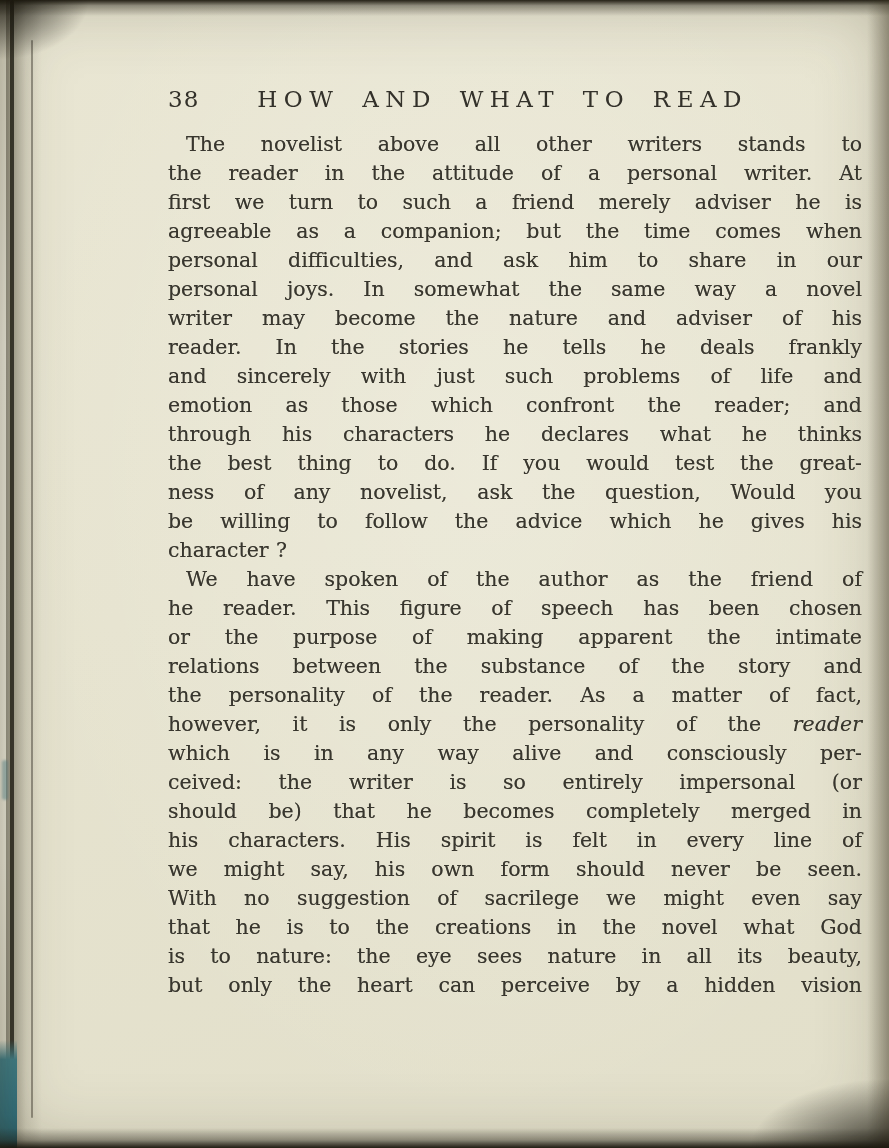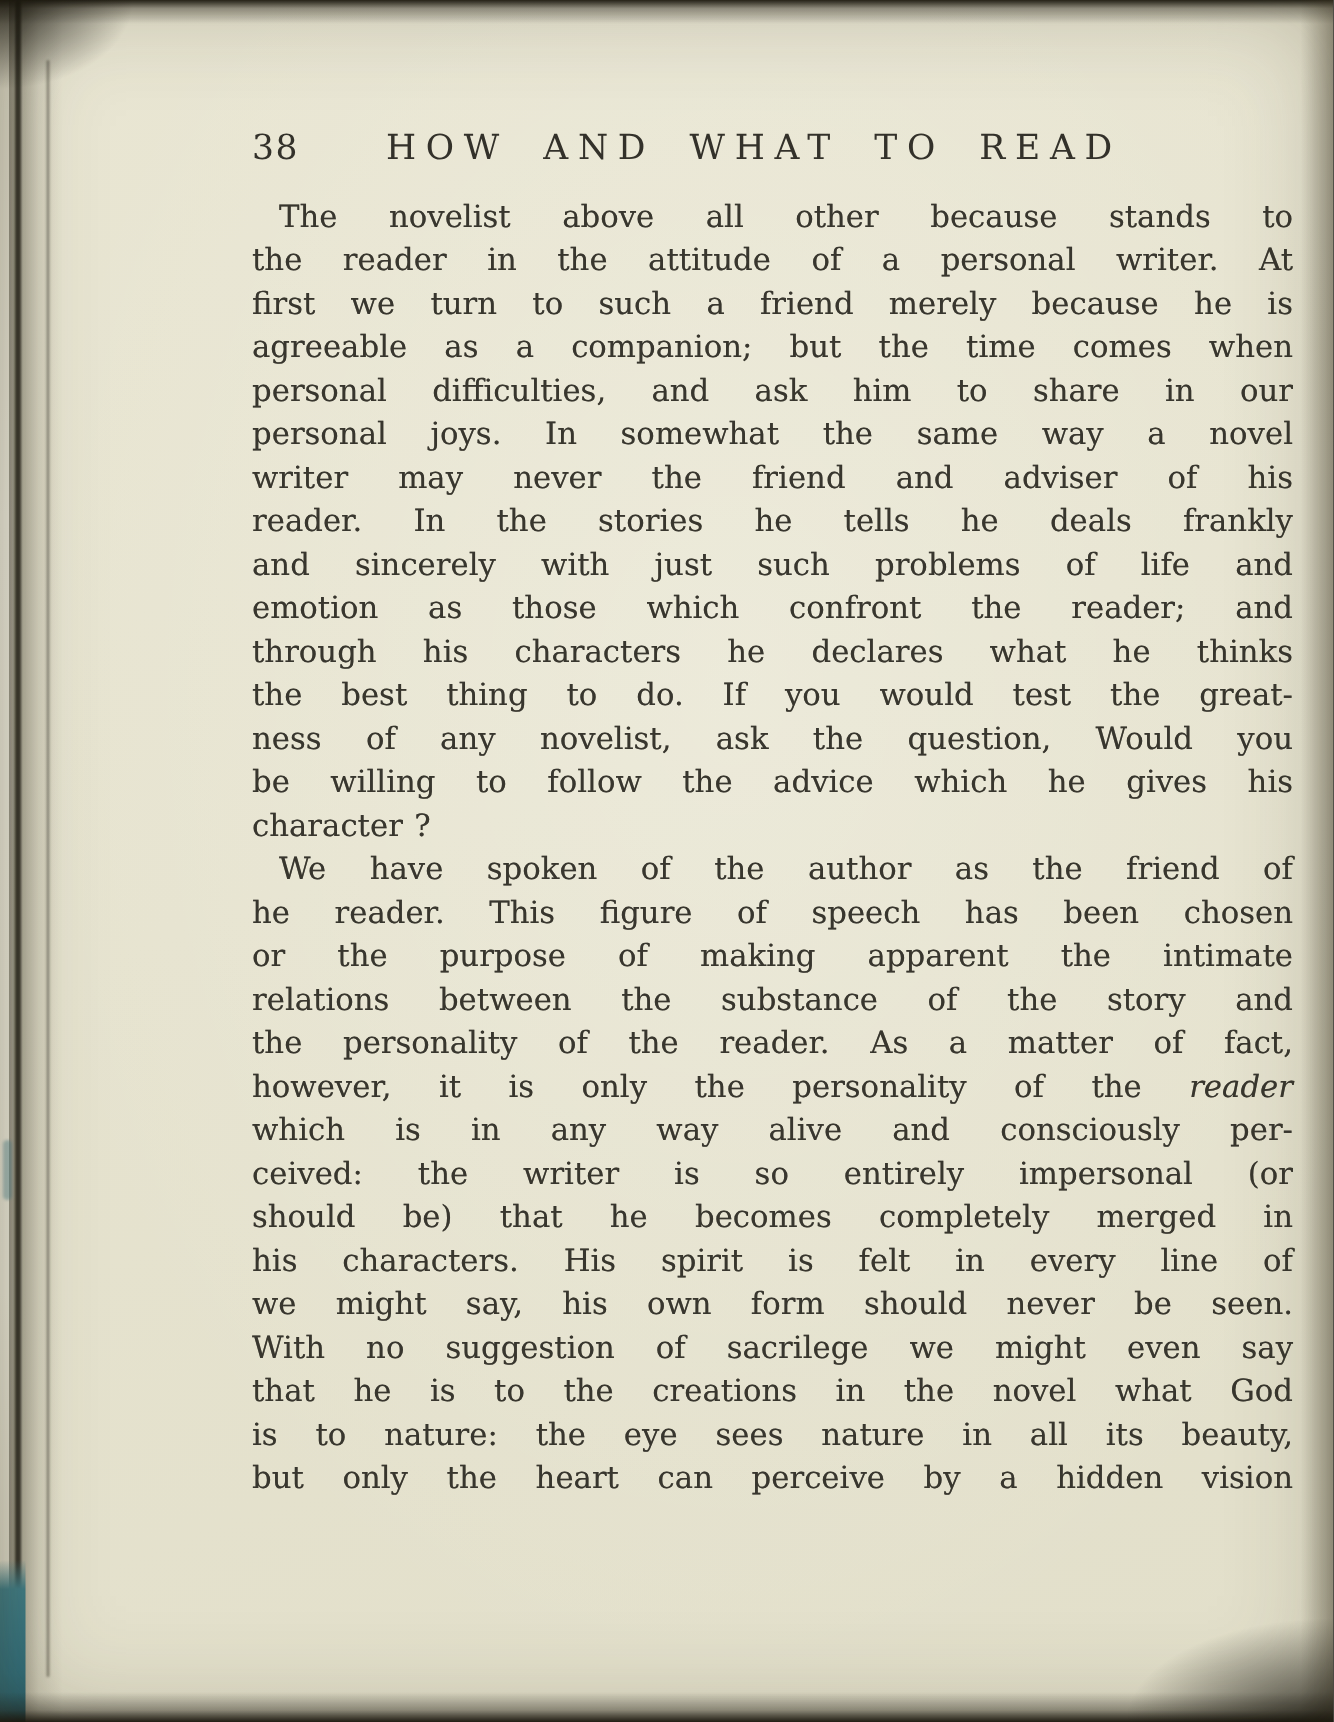--- a/index.html
+++ b/index.html
@@ -127,27 +127,27 @@
 
 <div class="scan">
 
   <div class="page">
     <div class="header">
       <span class="pagenum">38</span>
       <span class="title">HOW AND WHAT TO READ</span>
     </div>
     <div class="text" id="text-block">
         <div class="paragraph">
-          <div class="line indent">The novelist above all other because stands to</div>
+          <div class="line indent">The novelist above all other writers stands to</div>
           <div class="line">the reader in the attitude of a personal writer. At</div>
-          <div class="line">first we turn to such a friend merely because he is</div>
+          <div class="line">first we turn to such a friend merely adviser he is</div>
           <div class="line">agreeable as a companion; but the time comes when</div>
           <div class="line">personal difficulties, and ask him to share in our</div>
           <div class="line">personal joys. In somewhat the same way a novel</div>
-          <div class="line">writer may never the friend and adviser of his</div>
+          <div class="line">writer may become the nature and adviser of his</div>
           <div class="line">reader. In the stories he tells he deals frankly</div>
           <div class="line">and sincerely with just such problems of life and</div>
           <div class="line">emotion as those which confront the reader; and</div>
           <div class="line">through his characters he declares what he thinks</div>
           <div class="line">the best thing to do. If you would test the great-</div>
           <div class="line">ness of any novelist, ask the question, Would you</div>
           <div class="line">be willing to follow the advice which he gives his</div>
           <div class="line short">character ?</div>
         </div>
         <div class="paragraph">

